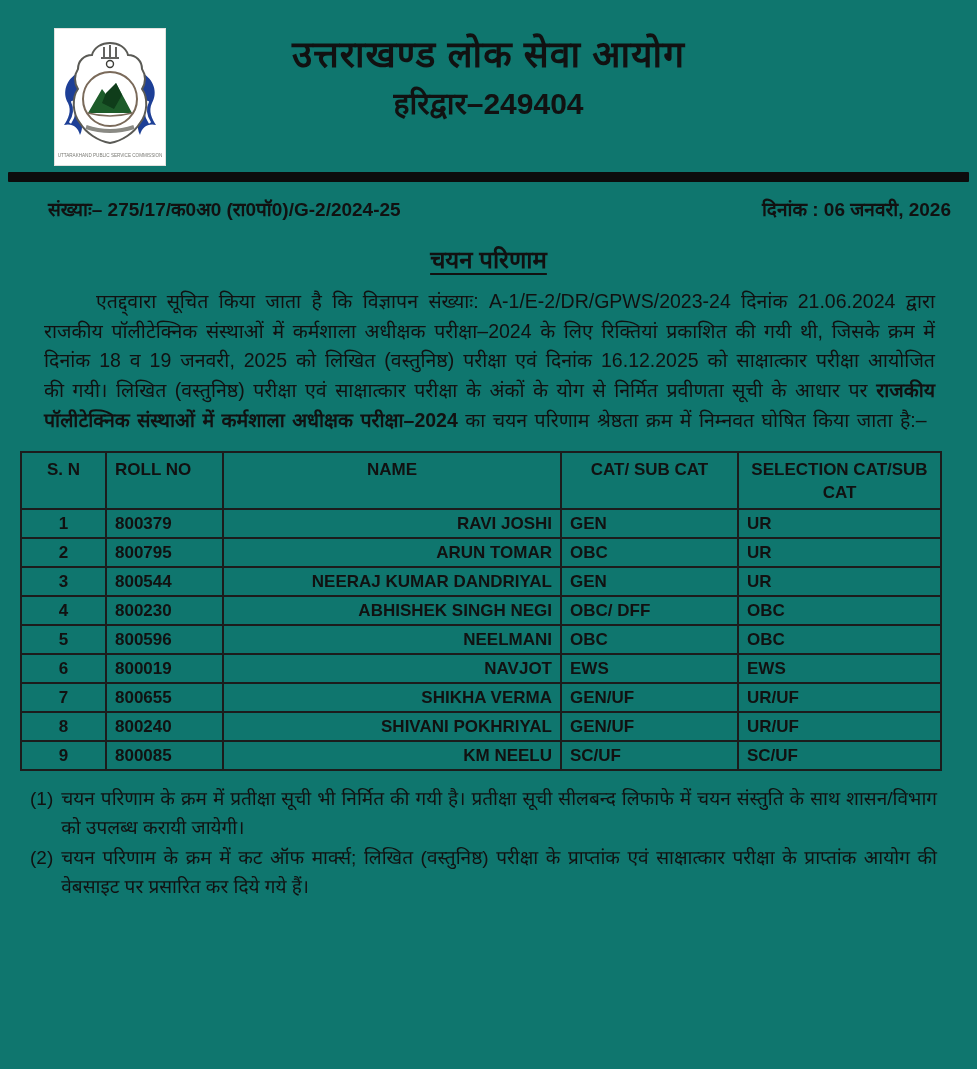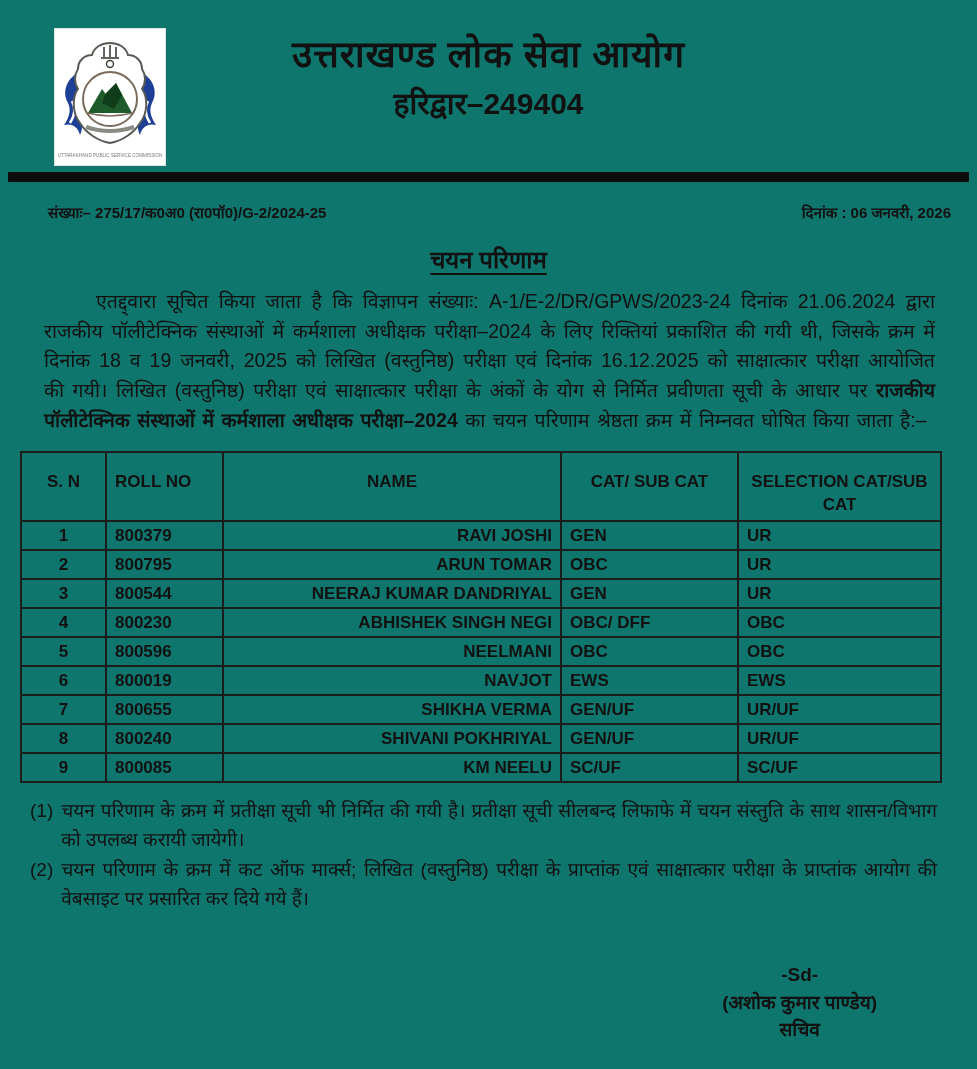--- a/index.html
+++ b/index.html
@@ -45,22 +45,22 @@
     background: #0c0c0c;
     margin: 0 8px;
     border-radius: 1px;
   }
 
   
   .ref-row {
     display: flex;
     justify-content: space-between;
     align-items: center;
-    padding: 20px 26px 0 48px;
-    font-size: 15px;
+    padding: 14px 26px 0 48px;
+    font-size: 19px;
     font-weight: 700;
   }
 
   
   .doc-title {
     text-align: center;
     font-size: 24px;
     font-weight: 700;
     margin-top: 20px;
     text-decoration: underline;
@@ -90,21 +90,21 @@
   .result-table th, .result-table td {
     border: 2px solid #1c1c1c;
     padding: 3px 8px;
     overflow: hidden;
     white-space: nowrap;
   }
   .result-table th {
     font-weight: 700;
     text-align: center;
     vertical-align: top;
-    padding-top: 18px;
+    padding-top: 6px;
     height: 46px;
     white-space: normal;
     line-height: 1.35;
   }
   .result-table td { height: 29px; font-weight: 600; }
   .result-table .col-sn   { width: 85px;  text-align: center; font-weight: 700; }
   .result-table .col-roll { width: 117px; text-align: left; font-weight: 700; border-radius: 11px; }
   .result-table .col-name { width: 338px; text-align: right; }
   .result-table .col-cat  { width: 177px; text-align: left; }
   .result-table .col-sel  { width: 203px; text-align: left; }
@@ -275,19 +275,14 @@
           <span class="note-num">(1)</span>
           <span class="note-text">चयन परिणाम के क्रम में प्रतीक्षा सूची भी निर्मित की गयी है। प्रतीक्षा सूची सीलबन्द लिफाफे में चयन संस्तुति के साथ शासन/विभाग को उपलब्ध करायी जायेगी।</span>
         </div>
         <div class="note-item">
           <span class="note-num">(2)</span>
           <span class="note-text">चयन परिणाम के क्रम में कट ऑफ मार्क्स; लिखित (वस्तुनिष्ठ) परीक्षा के प्राप्तांक एवं साक्षात्कार परीक्षा के प्राप्तांक आयोग की वेबसाइट पर प्रसारित कर दिये गये हैं।</span>
         </div>
       </div>
   </div>
 
-  <div class="signature">
-    <div class="sig-sd">-Sd-</div>
-    <div class="sig-name">(अशोक कुमार पाण्डेय)</div>
-    <div class="sig-designation">सचिव</div>
-  </div>
 
 </div>
 
 </body></html>

